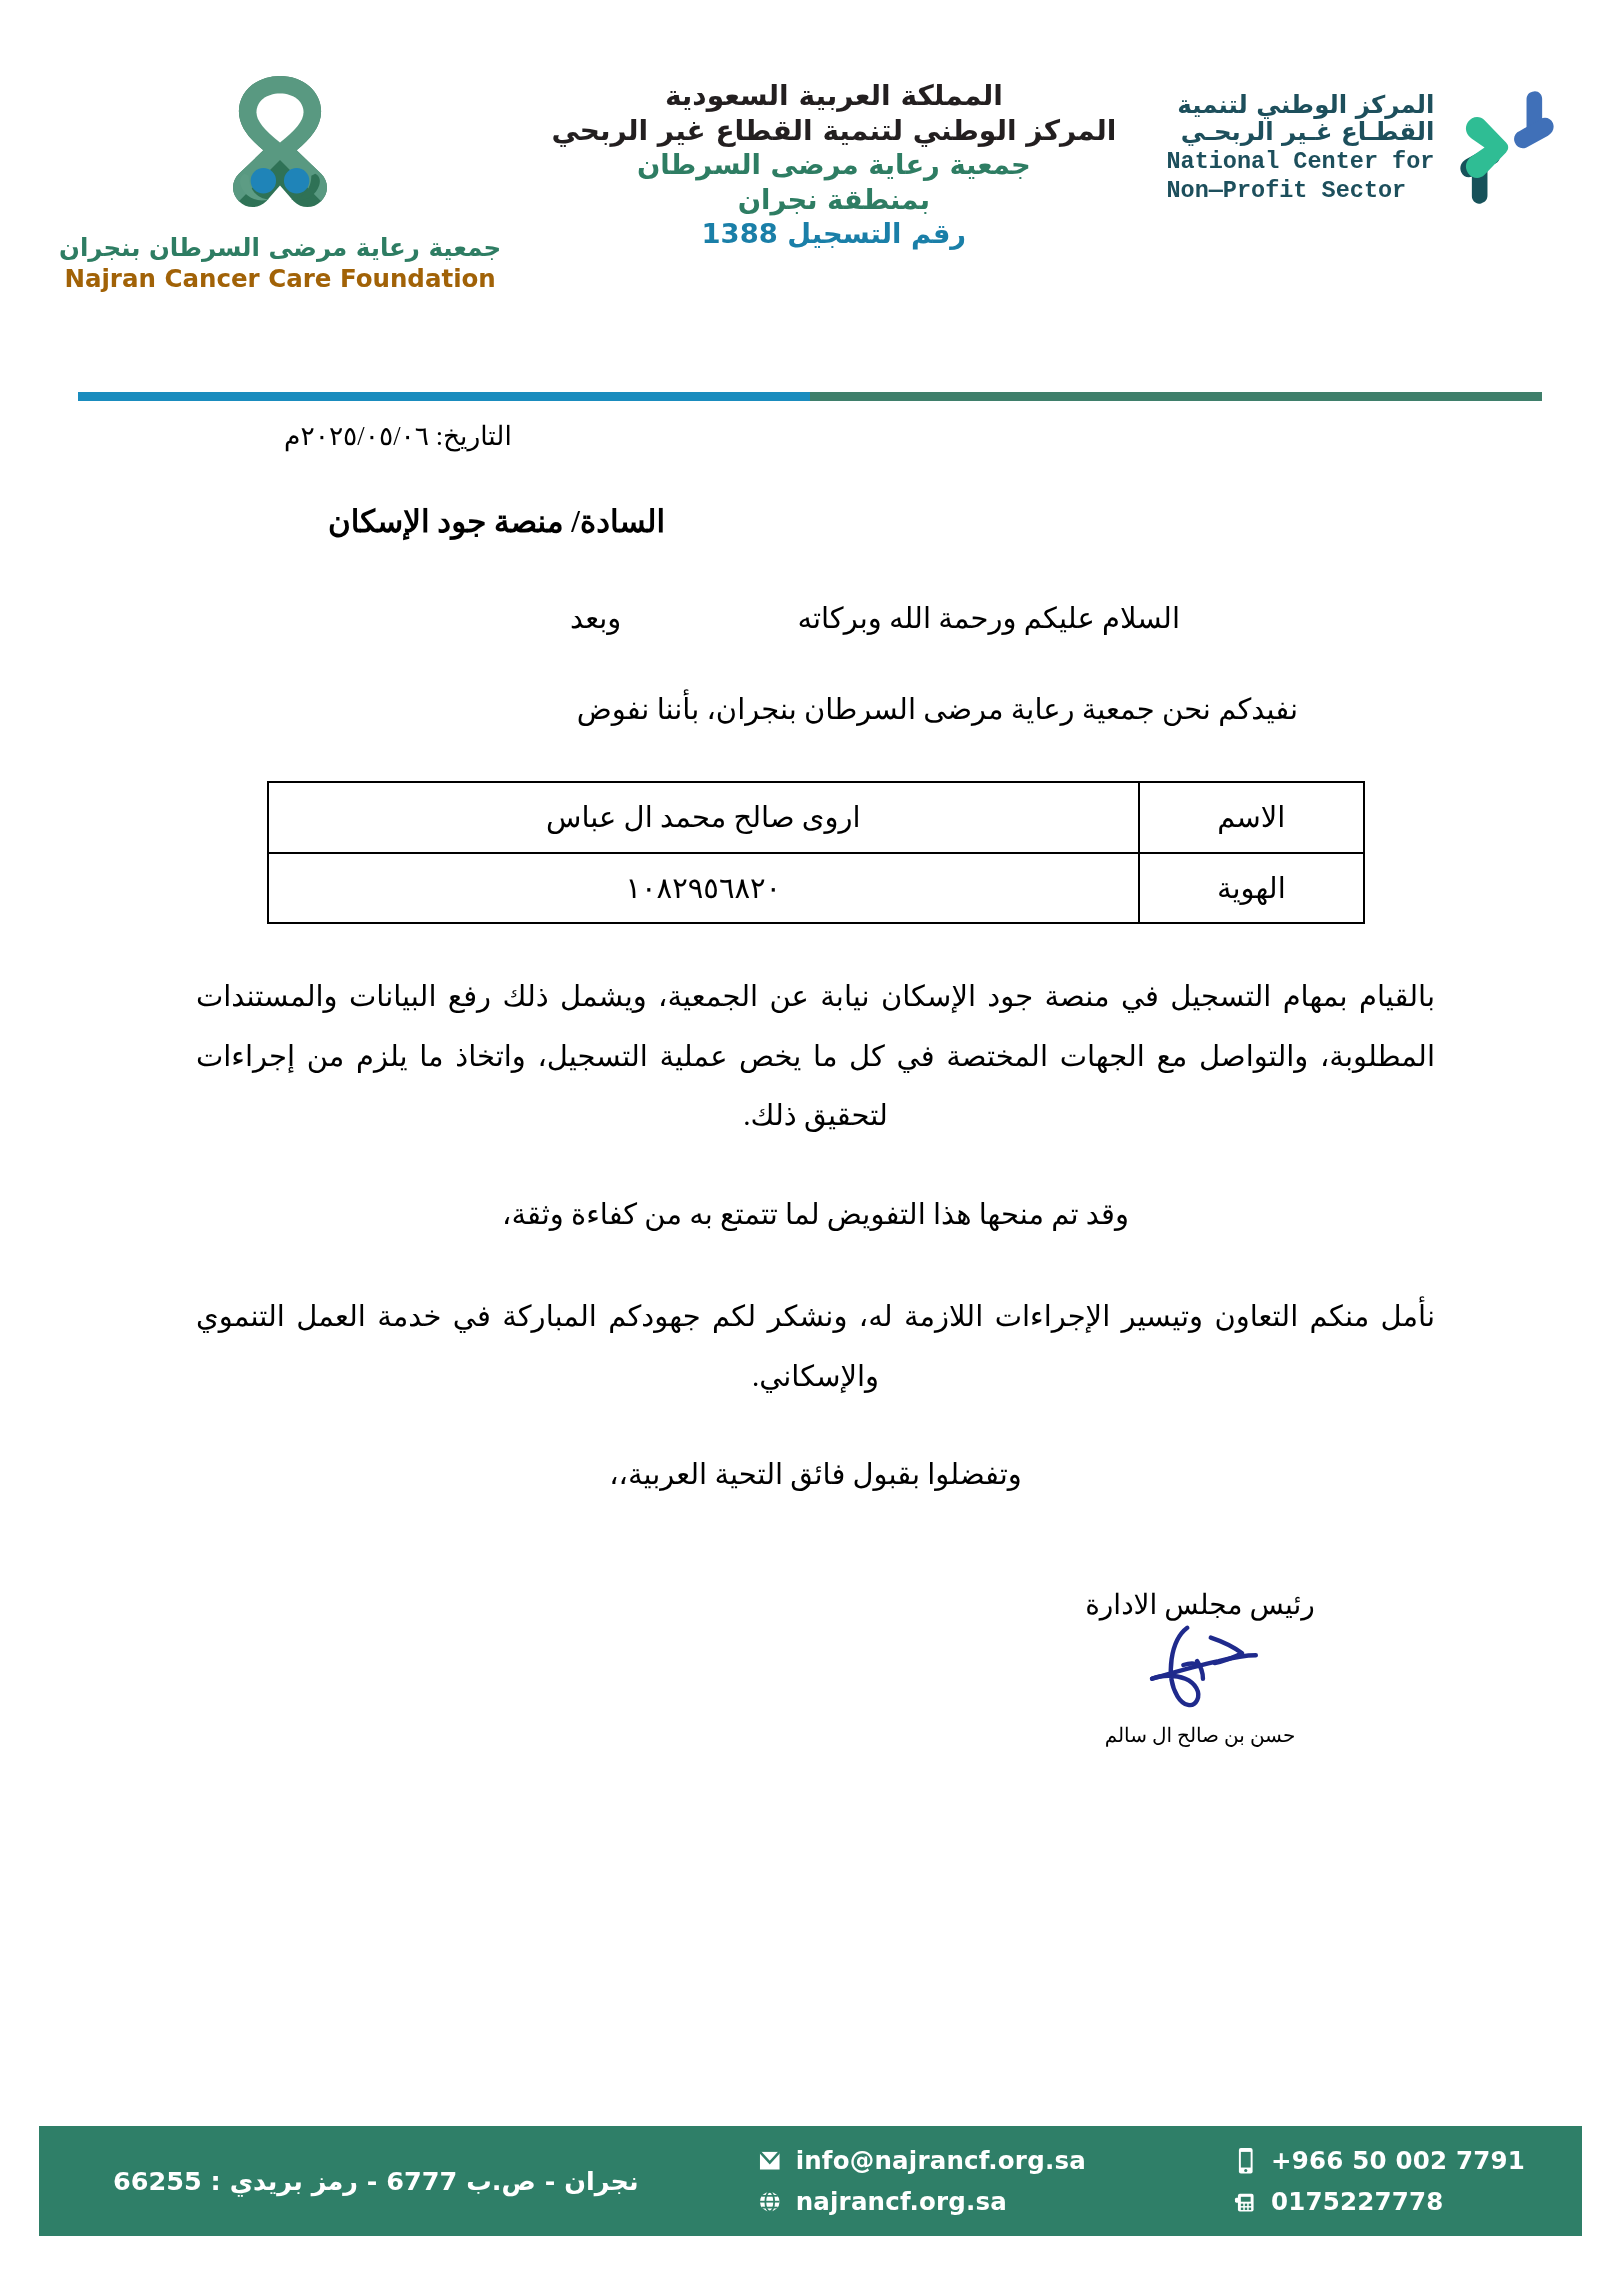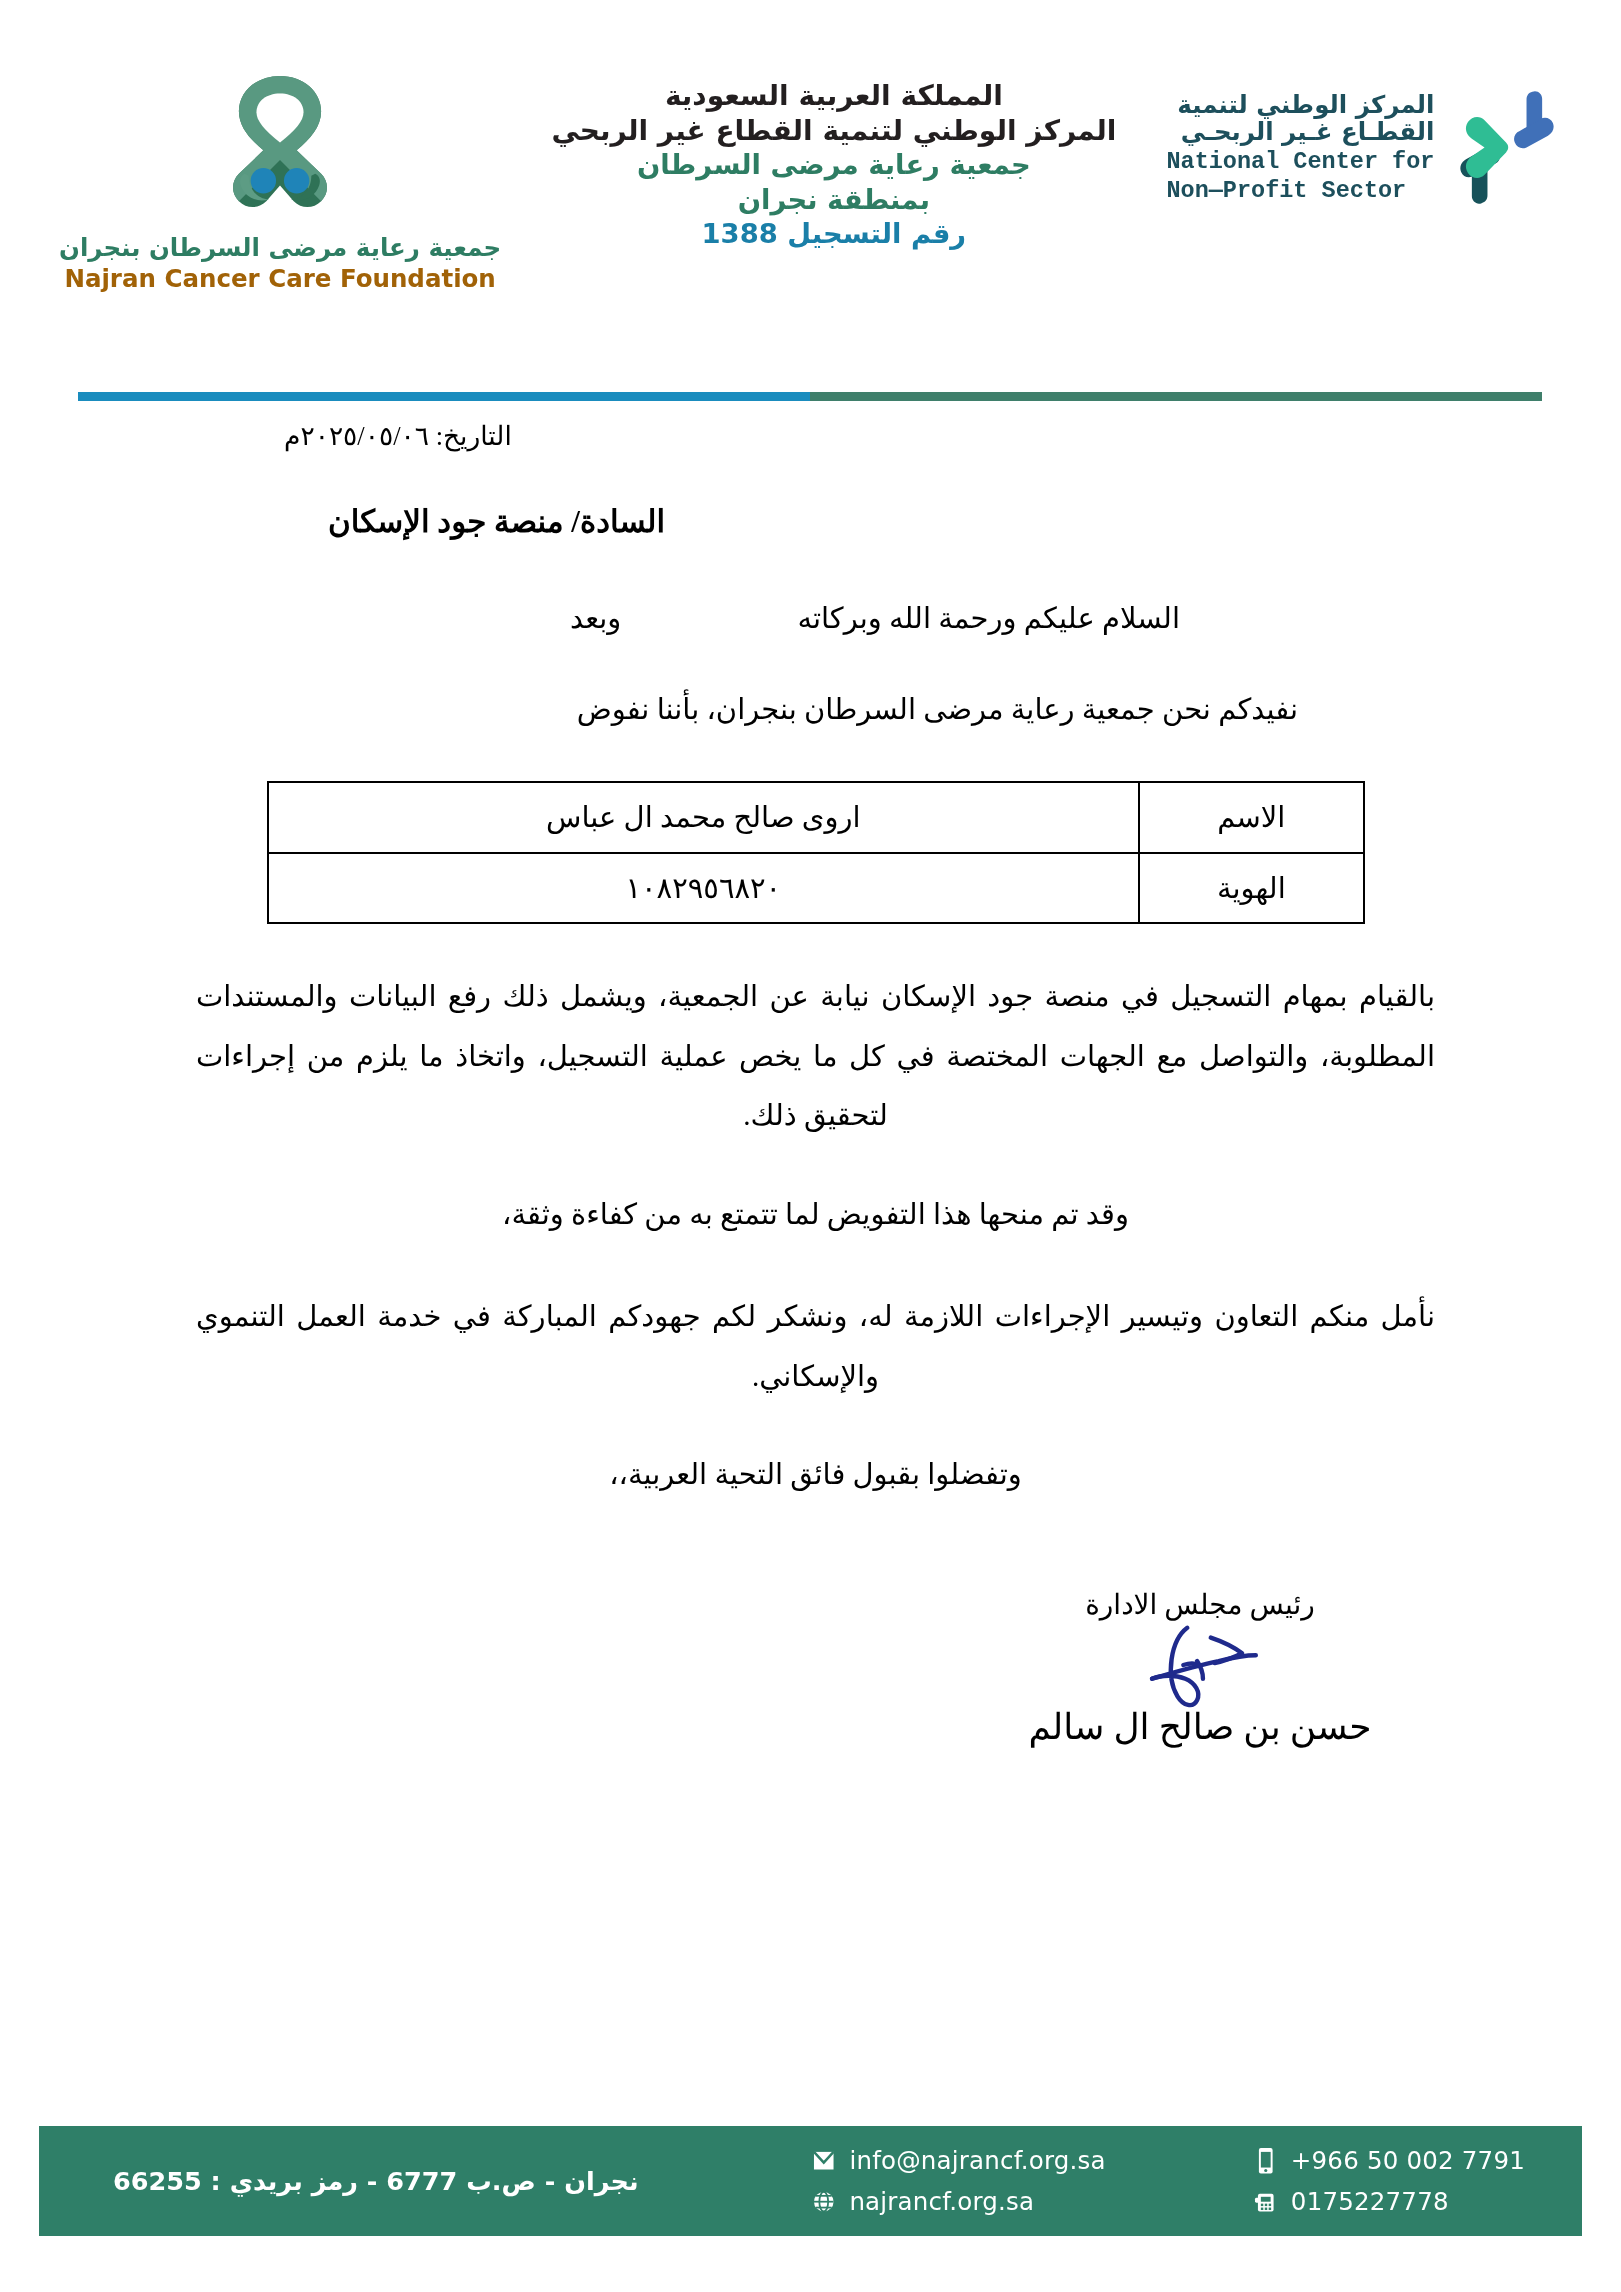--- a/index.html
+++ b/index.html
@@ -196,41 +196,41 @@
   
   .signature {
     margin-top: 84px;
     padding-right: 29px;
     text-align: center;
     width: 412px;
   }
   .sig-title { font-size: 28px; }
   .sig-scribble { height: 94px; margin: -3.9px 0 -5.9px 0; position: relative; }
   .sig-scribble svg { display: block; margin: 0 auto; }
-  .sig-name { font-size: 36px; }
+  .sig-name { font-size: 20px; margin-top: 17px; }
 
   
   .footer {
     position: absolute;
     left: 39px;
     bottom: 57px;
     width: 1543px;
     height: 110px;
     background: #2f7f68;
     display: flex;
     align-items: center;
     padding: 0 45px;
     box-sizing: border-box;
     color: #ffffff;
     font-family: "DejaVu Sans", sans-serif;
   }
   .fcol { display: flex; flex-direction: column; justify-content: center; gap: 11.8px; }
   .fitem { display: flex; align-items: center; gap: 12.7px; direction: ltr; white-space: nowrap; }
   .fitem .ficon { width: 25.5px; height: 27.4px; flex: 0 0 auto; }
-  .fitem .ftext { font-size: 24.5px; font-weight: normal; letter-spacing: 0.2px; }
+  .fitem .ftext { font-size: 24.5px; font-weight: bold; letter-spacing: 0.2px; }
   .fcol.phones { margin-right: 12px; }
   .fcol.web { margin-right: 147px; }
   .faddr {
     margin-right: auto;
     font-size: 25.5px;
     font-weight: bold;
     direction: rtl;
     white-space: nowrap;
     padding-left: 29px;
   }

